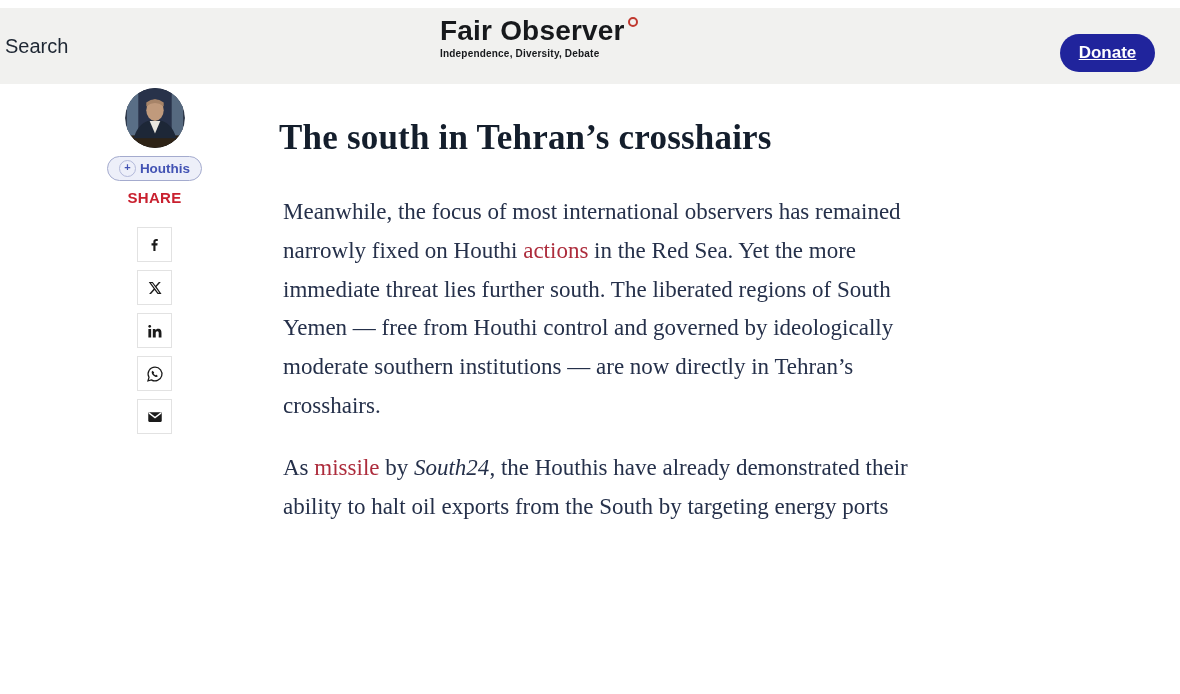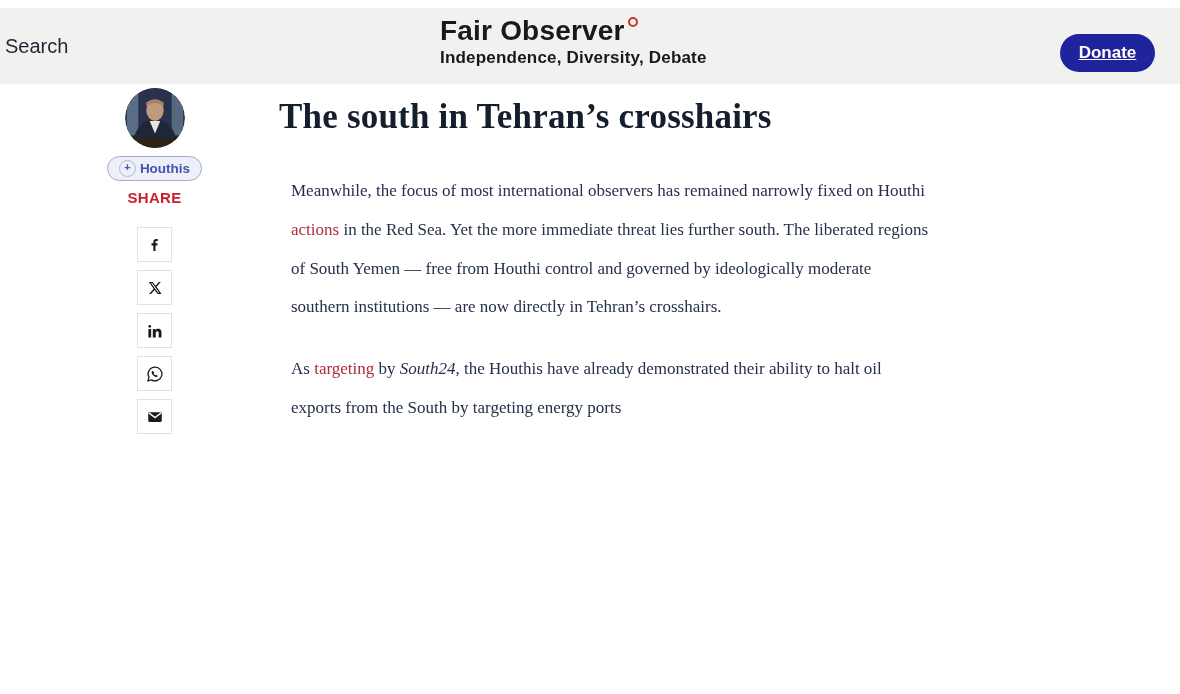--- a/index.html
+++ b/index.html
@@ -24,21 +24,21 @@
   .logo-title-row { line-height:1; white-space:nowrap; }
   .logo-title {
     font-size:28px; font-weight:bold; color:#17191c; letter-spacing:0.2px;
   }
   .logo-ring {
     display:inline-block; width:6px; height:6px;
     border:2.5px solid var(--ring_red); border-radius:50%;
     vertical-align:top; margin:0 0 0 3px;
   }
   .logo-tagline {
-    font-size:17px; font-weight:bold; color:#17191c; margin-top:3px;
+    font-size:10px; font-weight:bold; color:#17191c; margin-top:3px;
     letter-spacing:0.2px;
   }
   .donate-btn {
     position:absolute; right:25px; top:26px; width:95px; height:38px;
     border:none; border-radius:19px; background:var(--donate_blue);
     color:#ffffff; font-weight:bold; font-size:17px;
     font-family:"Liberation Sans", sans-serif; cursor:pointer;text-decoration:underline;
   }
 
   
@@ -69,31 +69,31 @@
   }
   .socials { margin-top:21px; display:flex; flex-direction:column; gap:8px; }
   .sbox {
     width:33px; height:33px; background:#ffffff;
     border:1px solid #e2e2e2; display:flex; align-items:center;
     justify-content:center; cursor:pointer; text-decoration:none;
   }
   .sbox svg { display:block; }
 
   
-  article { width:680px; padding-top:12px; }
+  article { width:680px; padding-top:33px; }
   .article-title {
     margin:0 0 34px 0;
     font-family:"Liberation Serif", serif;
     font-size:35px; line-height:42px; font-weight:bold;
     color:var(--title_color); letter-spacing:0.2px;
   }
   article p {
-    margin:0 0 23px 12px; width:640px;
+    margin:0 0 23px 4px; width:640px;
     font-family:"Liberation Serif", serif;
-    font-size:17px; line-height:38.8px;
+    font-size:23px; line-height:38.8px;
     color:var(--text_color);
   }
   article p a.red-link {
     color:var(--link_red); text-decoration:none; cursor:pointer;
   }
   article p em { font-style:italic; }
 </style>
 </head>
 <body>
 
@@ -171,17 +171,17 @@
           <path d="M3.8 6.5l8.2 6.3 8.2-6.3" fill="none" stroke="#ffffff" stroke-width="1.8"></path>
         </svg>
       </a>
     </div>
   </aside>
 
   <article>
     <h1 class="article-title">The south in Tehran’s crosshairs</h1>
     <div>
         <p><span>Meanwhile, the focus of most international observers has remained narrowly fixed on Houthi </span><a class="red-link" href="#">actions</a><span> in the Red Sea. Yet the more immediate threat lies further south. The liberated regions of South Yemen — free from Houthi control and governed by ideologically moderate southern institutions — are now directly in Tehran’s crosshairs.</span></p>
-        <p><span>As </span><a class="red-link" href="#">targeting</a><span> by </span><em>South24</em><span>, the Houthis have already demonstrated their ability to halt oil exports from the South by targeting energy ports</span></p>
+        <p><span>As </span><a class="red-link" href="#">missile</a><span> by </span><em>South24</em><span>, the Houthis have already demonstrated their ability to halt oil exports from the South by targeting energy ports</span></p>
       </div>
   </article>
 
 </div>
 
 </body></html>

